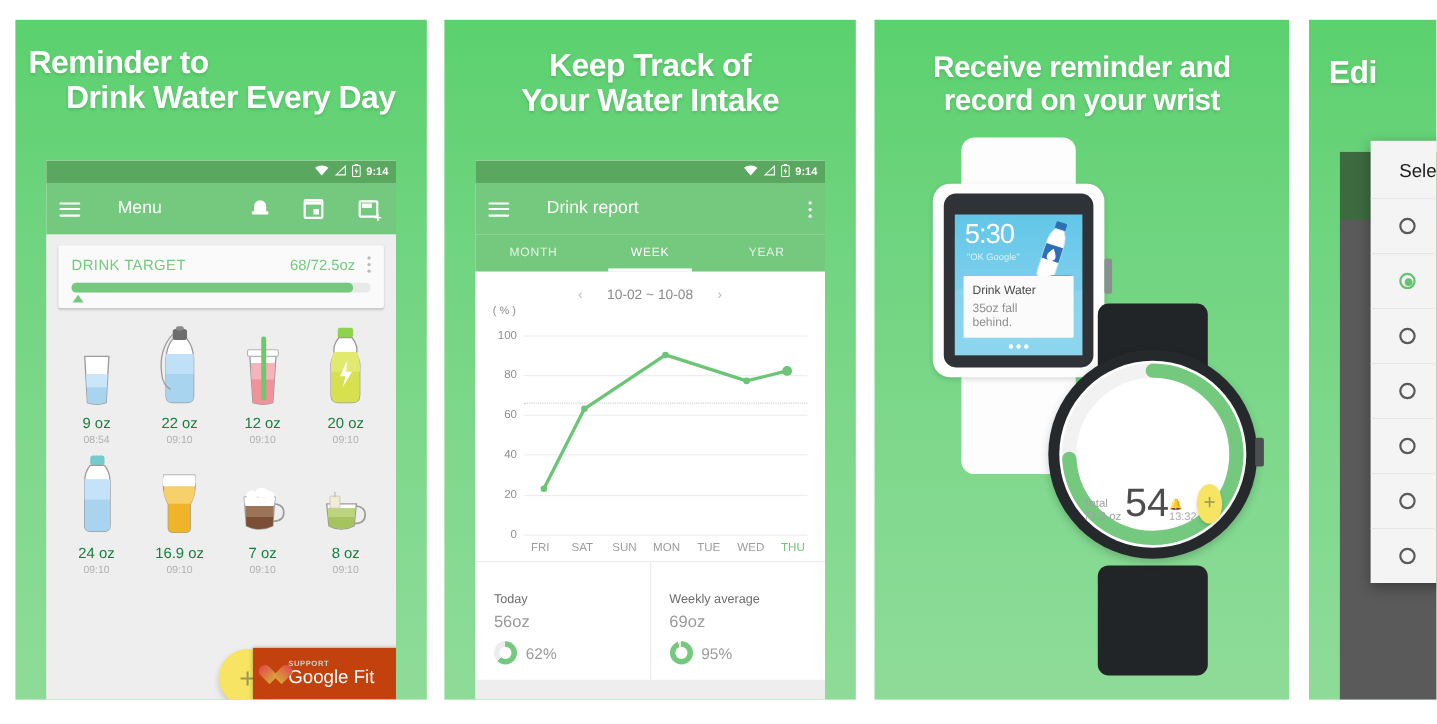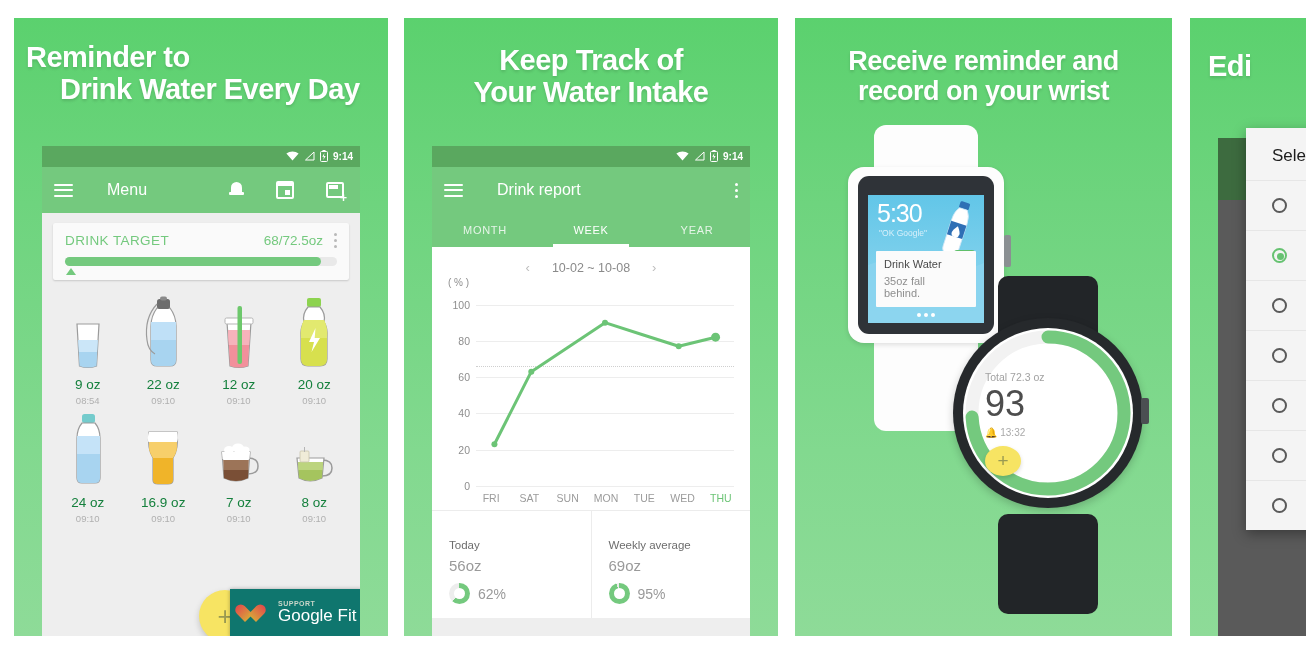--- a/index.html
+++ b/index.html
@@ -108,21 +108,21 @@
   .drink .tm  { font-size:9.5px; color:#b0b0b0; margin-top: 3px; }
 
   .fab {
     position:absolute; width:52px; height:52px; border-radius:50%;
     background:#f7e463; box-shadow:0 3px 6px rgba(0,0,0,.18);
     display:flex; align-items:center; justify-content:center;
     color:#9a9a52; font-size:26px; line-height:1;
   }
   .fit-badge {
     position:absolute; right:-2px; bottom:-1px; width:132px; height:48px;
-    background:#0f766e; display:flex; align-items:center; padding-left:10px; gap:16px;
+    background:#c2410c; display:flex; align-items:center; padding-left:10px; gap:0;
     box-shadow:0 0 4px rgba(0,0,0,.3);
   }
   .fit-heart { width:22px; height:20px; position:relative; }
   .fit-heart::before, .fit-heart::after {
     content:""; position:absolute; width:11px; height:17px; border-radius:6px 6px 0 0;
     background: linear-gradient(180deg,#e24b4b,#d8a33a); top:2px;
   }
   .fit-heart::before { left:5px; transform: rotate(-45deg); transform-origin: 0 100%; }
   .fit-heart::after  { left:5px; transform: rotate(45deg);  transform-origin: 100% 100%; }
   .fit-txt .sup { color:#c9d6c9; font-size:7px; font-weight:bold; letter-spacing:.5px; }
@@ -170,21 +170,21 @@
   .wdots { position:absolute; bottom:6px; left:0; right:0; display:flex; gap:3px; justify-content:center; }
   .wdots i { width:4px; height:4px; border-radius:50%; background:#ffffff; display:block; }
   .wnotifico { position:absolute; right:9px; top:55px; width:21px; height:21px; background:#5fbf6a; border-radius:3px; display:flex; align-items:center; justify-content:center; }
   .wbottle { position:absolute; right:10px; top:6px; width:34px; height:56px; }
   .sq-crown { position:absolute; background:#8a8f92; border-radius:2px; }
 
   .rnd-watch { position:absolute; }
   .rnd-strap { position:absolute; background:#222528; border-radius:10px; }
   .rnd-outer { position:absolute; border-radius:50%; background:#26292c; box-shadow:0 3px 8px rgba(0,0,0,.2); }
   .rnd-face { position:absolute; border-radius:50%; background:#ffffff; }
-  .rnd-inner { position:absolute; border-radius:50%; background:#ffffff; display:flex; flex-direction:column; align-items:flex-start; }
+  .rnd-inner { position:absolute; border-radius:50%; background:#ffffff; display:flex; flex-direction:row; align-items:flex-end; }
   .rnd-total { font-size:10.5px; color:#a2a2a2; }
   .rnd-big { font-size:36px; color:#4d4d4d; font-weight:300; line-height:1.05; margin-top:2px; }
   .rnd-alarm { font-size:10px; color:#a9a9a9; margin-top:4px; }
   .rnd-fab { width:36px; height:36px; border-radius:50%; background:#f7e463; display:flex; align-items:center; justify-content:center; color:#9a9a52; font-size:19px; margin-top:8px; box-shadow:0 2px 4px rgba(0,0,0,.15);}
   .rnd-crown { position:absolute; background:#4b4f52; border-radius:2px; }
 
   
   .p4-phone { position:absolute; left:28px; top:0; width:200px; background:#eeeeee; }
   .p4-appbar { height:62px; background:#3d6b3f; }
   .p4-scrim { position:absolute; left:0; top:62px; width:200px; bottom:-20px; background:#5a5a5a; }
@@ -566,21 +566,21 @@
       <div class="rnd-strap" style="left:46px; top:238px; width:100px; height:100px;"></div>
       <div class="rnd-outer" style="left:1px; top:42px; width:190px; height:190px;"></div>
       <div class="rnd-crown" style="left:189px; top:122px; width:8px; height:26px;"></div>
       <div class="rnd-face" style="left:11px; top:52px; width:170px; height:170px;">
         <svg width="170" height="170" viewBox="0 0 170 170" style="position:absolute;left:0;top:0;">
           <circle cx="85" cy="85" r="76" fill="none" stroke="#f2f2f2" stroke-width="13"></circle>
           <circle id="arc" cx="85" cy="85" r="76" fill="none" stroke="#74c97e" stroke-width="13" stroke-linecap="round" transform="rotate(-90 85 85)" stroke-dasharray="353.3663416757799 477.5220833456485"></circle>
         </svg>
         <div class="rnd-inner" style="left:22px; top:22px; width:126px; height:126px; padding-top:21px;">
           <div class="rnd-total">Total 72.3 oz</div>
-          <div class="rnd-big">93</div>
+          <div class="rnd-big">54</div>
           <div class="rnd-alarm">
             <span>🔔</span>
             <span>13:32</span>
           </div>
           <div class="rnd-fab">
             <span>+</span>
           </div>
         </div>
       </div>
     </div>

